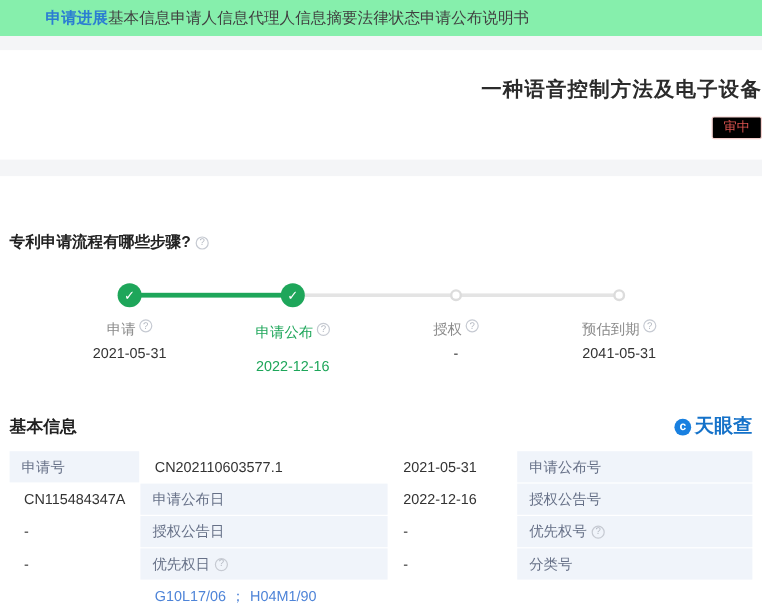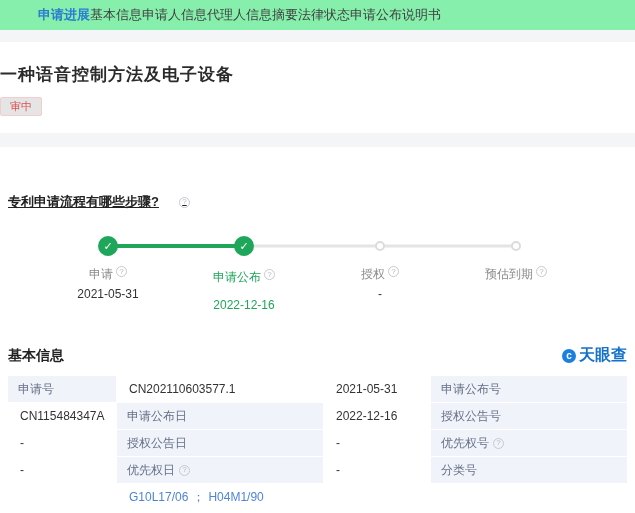--- a/index.html
+++ b/index.html
@@ -10,30 +10,30 @@
   .tabbar { height: 30px; background: #86efac; display: flex; align-items: center;
     justify-content: flex-start; padding: 0 36px 0 38px; }
   .tab { font-size: 13px; color: #404040; cursor: pointer; white-space: nowrap; }
   .tab.active { color: #2b7dd2; font-weight: bold; }
 
   .strip { background: #f4f5f7; }
   .strip1 { height: 12px; }
   .strip2 { height: 14px; }
 
   
-  .title-card { background: #fff; height: 91px; padding-top: 21px; text-align: left; }
+  .title-card { background: #fff; height: 91px; padding-top: 21px; text-align: right; }
   .patent-title { font-size: 17px; font-weight: 600; color: #2b2b2b; letter-spacing: 1px; }
   .badge { display: inline-block; margin-top: 11px; font-size: 11px; color: #d9534f;
-    background: #e5e5e5; border: 1px solid #f2cdcb; border-radius: 2px;
+    background: #000000; border: 1px solid #f2cdcb; border-radius: 2px;
     padding: 2px 9px; line-height: 13px; }
 
   
   .main { background: #fff; }
   .section-heading { font-size: 13px; font-weight: bold; color: #222;
-    padding: 0 8px; display: flex; align-items: center; gap: 20px; text-decoration: underline; }
+    padding: 0 8px; display: flex; align-items: center; gap: 4px; }
   .flow-heading { padding-top: 46px; }
 
   .help-icon { display: inline-flex; align-items: center; justify-content: center;
     width: 11px; height: 11px; border: 1px solid #c6cad2; border-radius: 50%;
     color: #b4b9c2; font-size: 8px; font-weight: normal; line-height: 1; }
 
   .steps { display: flex; margin: 24px 51px 0 40px; }
   .step { flex: 1; text-align: center; }
   .step-dot-row { position: relative; height: 22px; display: flex;
     align-items: center; justify-content: center; }
@@ -142,20 +142,21 @@
     </div>
 
     <div class="step">
       <div class="step-dot-row">
         <span class="dot todo"></span>
       </div>
       <div class="step-label">
         <span>预估到期</span>
         <span class="help-icon">?</span>
       </div>
+      <div class="step-date">2041-05-31</div>
     </div>
   </div>
 
   <div class="info-header">
     <span class="info-title">基本信息</span>
     <span class="brand">
       <span class="brand-icon">c</span>
       <span class="brand-name">天眼查</span>
     </span>
   </div>

